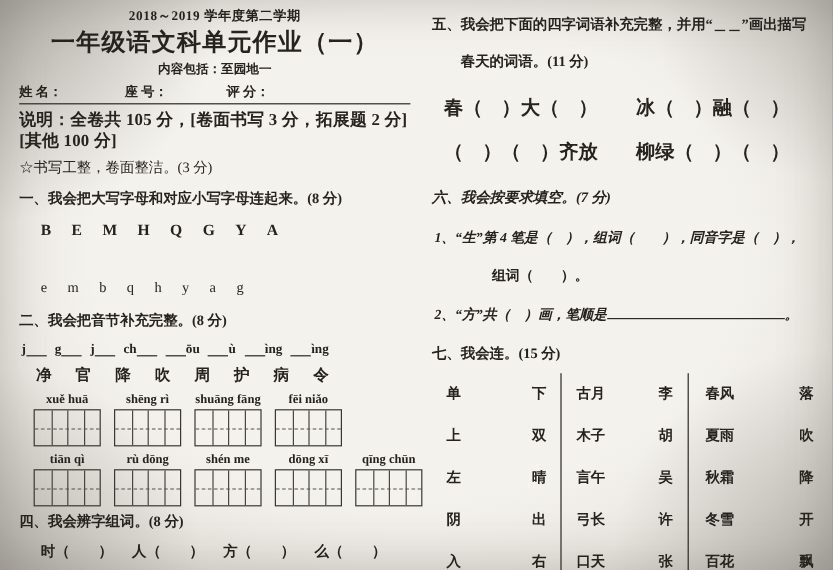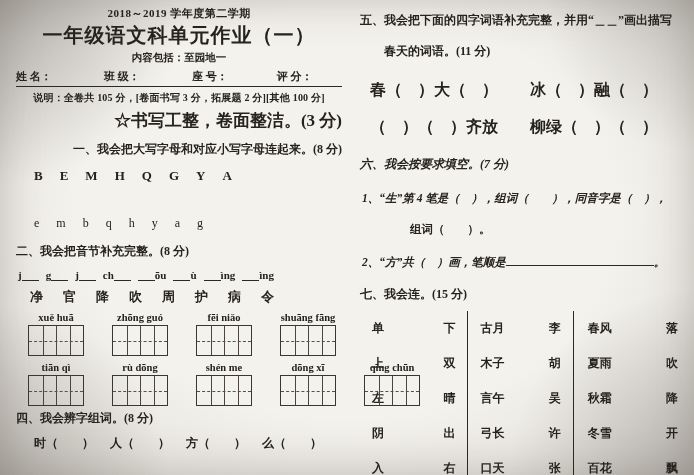--- a/index.html
+++ b/index.html
@@ -18,36 +18,36 @@
   .col.left{width:348px;padding:6px 6px 0 16px;}
   .col.right{width:346px;padding:12px 12px 0 12px;}
 
   .term{text-align:center;font-size:11px;font-weight:bold;letter-spacing:.5px;}
   .title{margin:1px 0 0;text-align:center;font-size:20px;font-weight:bold;letter-spacing:1px;}
   .scope{text-align:center;font-size:10.5px;font-weight:bold;margin-top:2px;}
   .info-line{display:flex;border-bottom:1.5px solid #2b2926;padding-bottom:2px;margin-top:4px;font-size:11px;font-weight:bold;}
   .info-cell{display:flex;}
   .info-cell.c1{width:27%;}.info-cell.c2{width:27%;}.info-cell.c3{width:26%;}.info-cell.c4{width:20%;}
   .info-fill{flex:1;}
-  .note{font-size:10px;font-weight:bold;margin-top:4px;letter-spacing:.2px;text-align:center;}
-  .neatness{font-size:17px;font-weight:bold;margin-top:4px;text-align:right;}
+  .note{font-size:14px;font-weight:bold;margin-top:4px;letter-spacing:.2px;}
+  .neatness{font-size:12px;font-weight:normal;margin-top:4px;}
 
   .sec-heading{font-size:12px;font-weight:bold;}
-  .mt4{margin-top:4px;}.mt9{margin-top:9px;text-align:right;}.mt10{margin-top:10px;}
+  .mt4{margin-top:4px;}.mt9{margin-top:9px;}.mt10{margin-top:10px;}
   .mt12{margin-top:12px;}.mt14{margin-top:14px;}.mt16{margin-top:16px;}.mt18{margin-top:18px;font-style:italic;}.mt20{margin-top:20px;}
 
   .letters{display:flex;gap:17px;margin:10px 0 0 18px;font-size:13px;font-weight:bold;}
   .letters.lower{margin-top:32px;font-weight:normal;font-size:12px;}
 
   .syll-row{display:flex;gap:7px;margin:9px 0 0 2px;font-size:11px;font-weight:bold;align-items:flex-end;}
   .syll{display:flex;align-items:flex-end;}
   .blank{display:inline-block;width:17px;height:11px;border-bottom:1.2px solid #2b2926;}
   .char-row{display:flex;gap:20px;margin:7px 0 0 14px;font-size:13px;font-weight:bold;}
 
-  .py-row{display:flex;gap:28px;margin:6px 0 0 12px;}
+  .py-row{display:flex;gap:11px;margin:6px 0 0 12px;}
   .word{display:flex;flex-direction:column;align-items:center;width:56px;}
   .py{font-size:10.5px;font-weight:bold;white-space:nowrap;}
   .gridbox{margin-top:2px;position:relative;width:54px;height:29px;border:1.5px solid #3a3733;}
   .gridbox .v{position:absolute;top:0;bottom:0;width:1px;background:#4a463f;}
   .gridbox .v1{left:25%;}.gridbox .v2{left:50%;}.gridbox .v3{left:75%;}
   .gridbox .h{position:absolute;left:0;right:0;top:50%;border-top:1px dashed #55504a;}
 
   .pair-row{display:flex;gap:16px;margin:8px 0 0 18px;font-size:12px;font-weight:bold;}
   .indent1{margin-left:24px;}
   .fill-line{margin-left:10px;font-size:16px;font-weight:bold;}
@@ -71,24 +71,20 @@
   <div class="col left">
     <div class="term">2018～2019 学年度第二学期</div>
     <div class="title">一年级语文科单元作业（一）</div>
     <div class="scope">内容包括：至园地一</div>
 
     <div class="info-line">
       <span class="info-cell c1">
           <span>姓 名：</span>
           <span class="info-fill"></span>
         </span>
-      <span class="info-cell c2">
-          <span>班 级：</span>
-          <span class="info-fill"></span>
-        </span>
       <span class="info-cell c3">
           <span>座 号：</span>
           <span class="info-fill"></span>
         </span>
       <span class="info-cell c4">
           <span>评 分：</span>
           <span class="info-fill"></span>
         </span>
     </div>
 
@@ -175,39 +171,39 @@
       <span class="word">
           <span class="py">xuě huā</span>
           <span class="gridbox">
             <i class="v v1"></i>
             <i class="v v2"></i>
             <i class="v v3"></i>
             <i class="h"></i>
           </span>
         </span>
       <span class="word">
-          <span class="py">zhōng guó</span>
+          <span class="py">shēng rì</span>
+          <span class="gridbox">
+            <i class="v v1"></i>
+            <i class="v v2"></i>
+            <i class="v v3"></i>
+            <i class="h"></i>
+          </span>
+        </span>
+      <span class="word">
+          <span class="py">shuāng fāng</span>
           <span class="gridbox">
             <i class="v v1"></i>
             <i class="v v2"></i>
             <i class="v v3"></i>
             <i class="h"></i>
           </span>
         </span>
       <span class="word">
           <span class="py">fēi niǎo</span>
-          <span class="gridbox">
-            <i class="v v1"></i>
-            <i class="v v2"></i>
-            <i class="v v3"></i>
-            <i class="h"></i>
-          </span>
-        </span>
-      <span class="word">
-          <span class="py">shuāng fāng</span>
           <span class="gridbox">
             <i class="v v1"></i>
             <i class="v v2"></i>
             <i class="v v3"></i>
             <i class="h"></i>
           </span>
         </span>
     </div>
     <div class="py-row">
       <span class="word">

